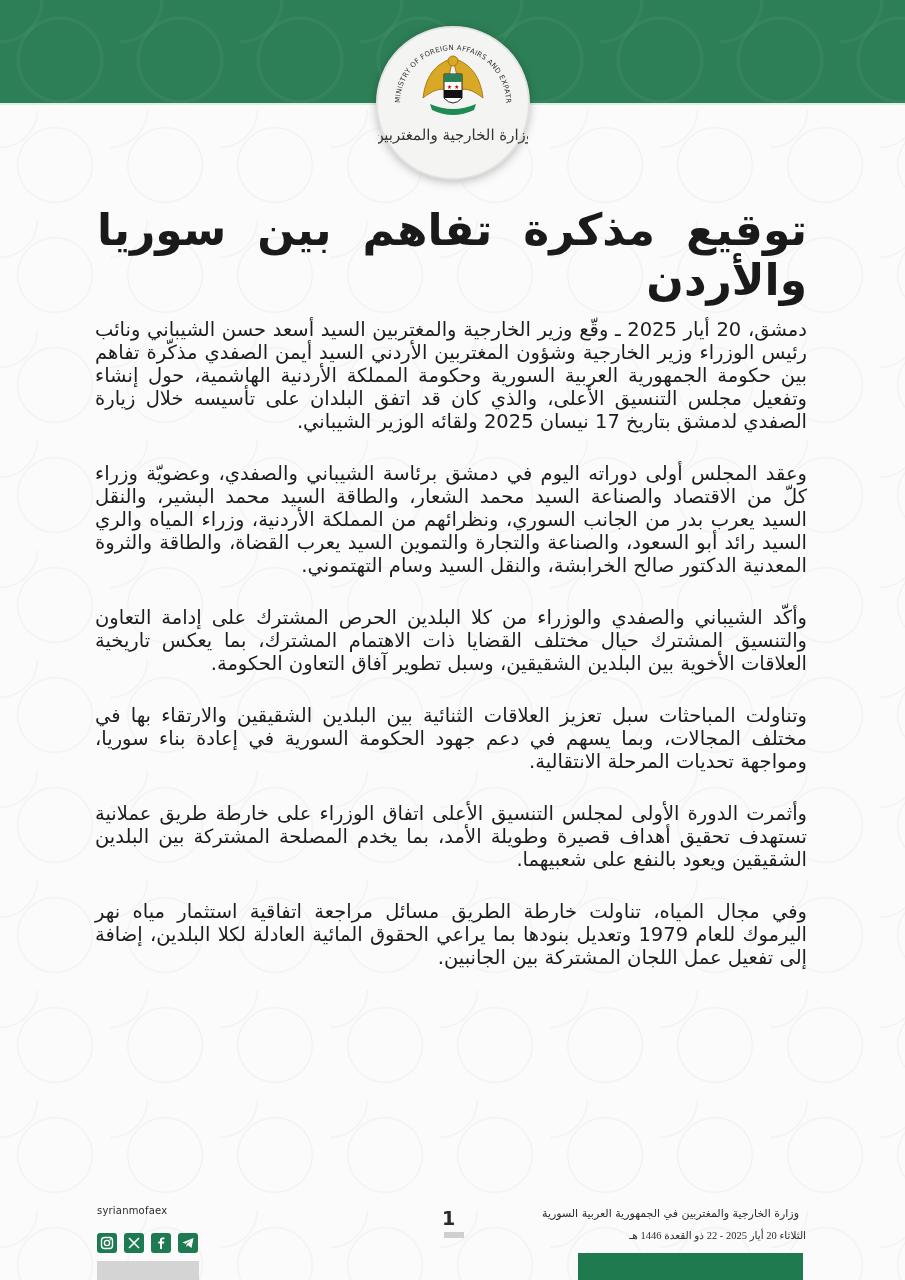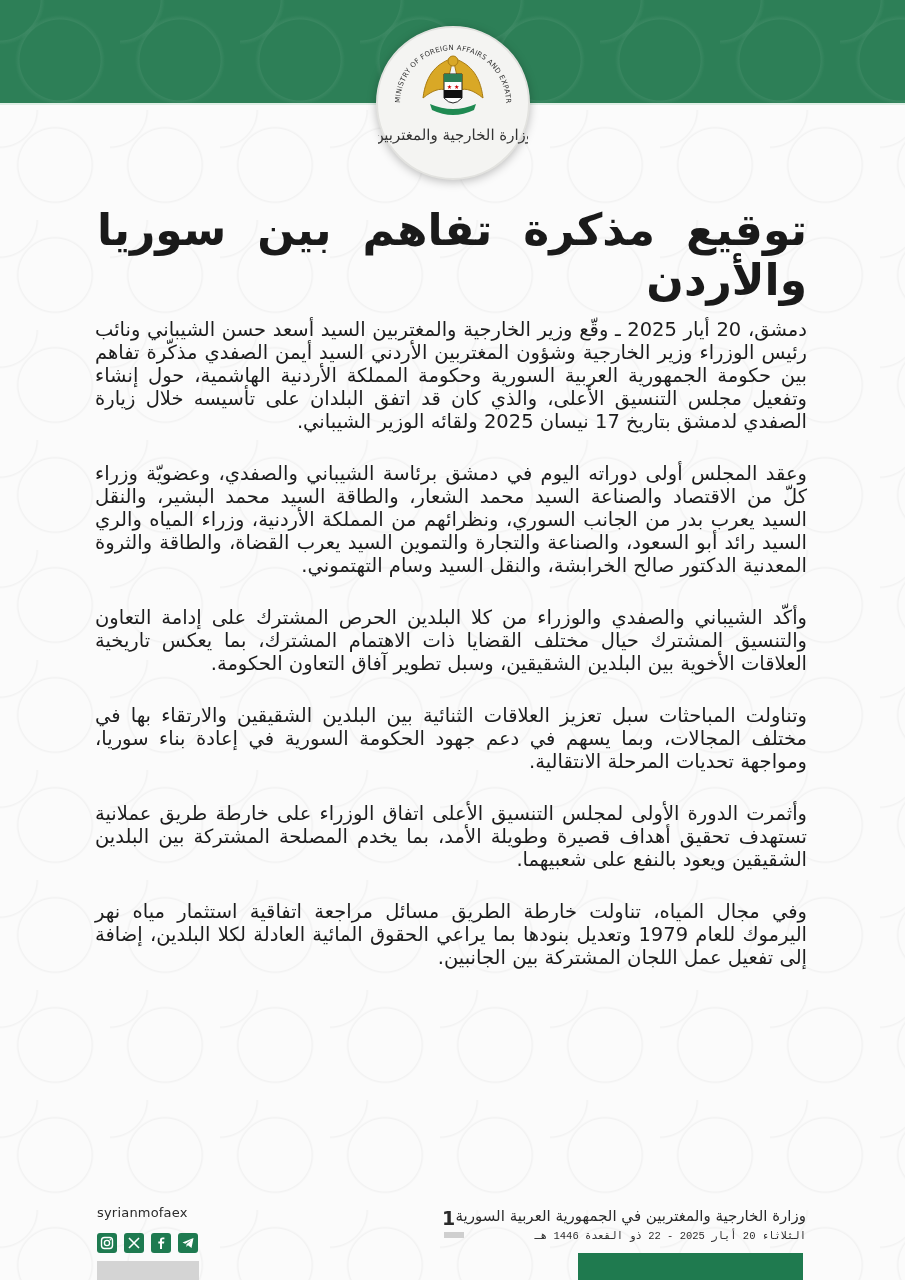--- a/index.html
+++ b/index.html
@@ -42,21 +42,21 @@
   .body-text {
     position: absolute; right: 98px; top: 318px; width: 712px; z-index: 3;
     direction: rtl; font-family: "DejaVu Sans", sans-serif;
     font-size: 19.5px; line-height: 23px; color: #1d1d1d;
   }
   .body-text p {
     margin: 0 0 29px 0; text-align: justify;
   }
   .footer-handle {
     position: absolute; left: 97px; top: 1205px; z-index: 3;
-    font-family: "DejaVu Sans", sans-serif; font-size: 13px; color: #2a2a2a;
+    font-family: "DejaVu Sans", sans-serif; font-size: 10px; color: #2a2a2a;
     letter-spacing: 0.2px;
   }
   .social {
     position: absolute; left: 97px; top: 1233px; z-index: 3;
     display: flex; gap: 7px;
   }
   .social .ico {
     width: 20px; height: 20px; border-radius: 3px; background: #1e7a50;
     display: flex; align-items: center; justify-content: center;
   }
@@ -65,26 +65,26 @@
     background: #d4d4d4; z-index: 3;
   }
   .page-num {
     position: absolute; left: 442px; top: 1207px; z-index: 3;
     font-family: "DejaVu Sans", sans-serif; font-weight: bold; font-size: 19px; color: #2a2a2a;
   }
   .page-bar {
     position: absolute; left: 444px; top: 1232px; width: 20px; height: 6px; background: #cfcfcf; z-index: 3;
   }
   .footer-org {
-    position: absolute; right: 99px; top: 1207px; z-index: 3; direction: rtl;
-    font-family: "DejaVu Sans", sans-serif; font-size: 15px; color: #2a2a2a; white-space: nowrap;
+    position: absolute; right: 106px; top: 1207px; z-index: 3; direction: rtl;
+    font-family: "DejaVu Sans", sans-serif; font-size: 11px; color: #2a2a2a; white-space: nowrap;
   }
   .footer-date {
     position: absolute; right: 99px; top: 1229px; z-index: 3; direction: rtl;
-    font-family: Liberation Mono, monospace; font-size: 10.5px; color: #2a2a2a; white-space: nowrap;
+    font-family: Liberation Serif, serif; font-size: 10.5px; color: #2a2a2a; white-space: nowrap;
   }
   .green-bar {
     position: absolute; left: 578px; top: 1253px; width: 225px; height: 27px;
     background: #1f7a4f; z-index: 3;
   }
 </style>
 </head>
 <body>
 
 <div class="pattern"></div>

